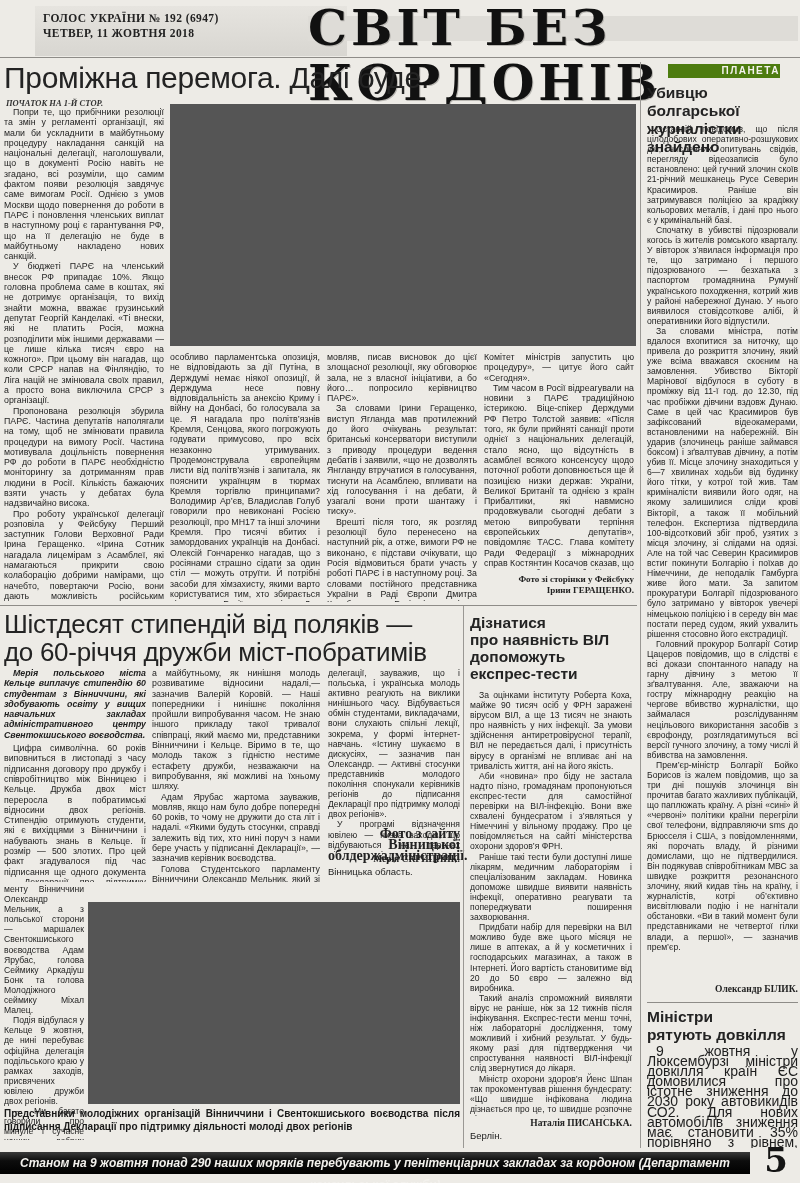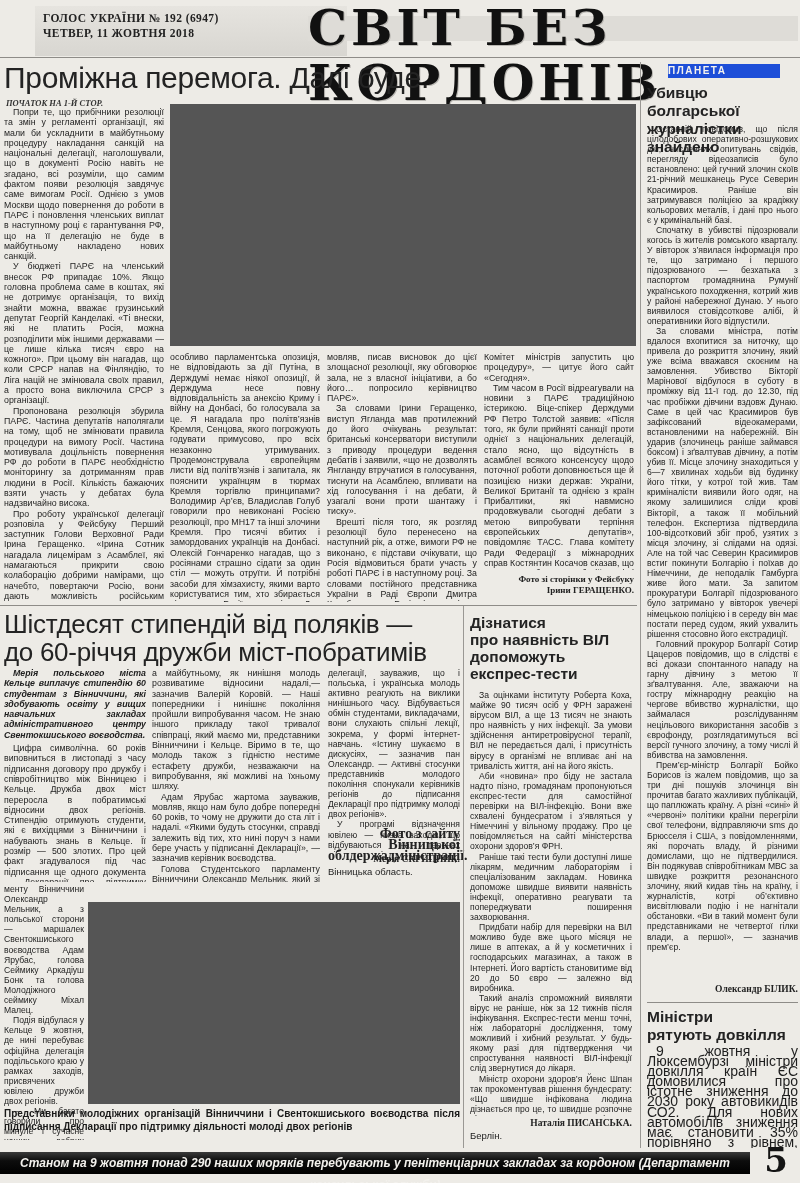--- a/index.html
+++ b/index.html
@@ -26,22 +26,22 @@
   .col p{margin:0;text-indent:9px;}
   .col.cont p:first-child{text-indent:0;}
   .small{font-size:8.6px;line-height:10.1px;}
   .lead p, p.lead{font-weight:bold;font-style:italic;text-indent:9px;margin:0 0 3px 0;}
   .credit{font-family:"Liberation Serif",serif;font-weight:bold;font-size:9px;line-height:11px;
           text-align:right;color:#222;}
   .byline{font-family:"Liberation Serif",serif;font-weight:bold;font-size:9.5px;line-height:11.5px;
           text-align:right;color:#222;}
   .byline .loc{display:block;text-align:left;font-family:"Liberation Sans",sans-serif;font-weight:normal;}
   
-  .rubric{background:#1d4ed8;color:#f4f2ee;font-weight:bold;font-size:10px;line-height:14px;
-          letter-spacing:1.5px;text-align:left;}
+  .rubric{background:#4d7c0f;color:#f4f2ee;font-weight:bold;font-size:10px;line-height:14px;
+          letter-spacing:1.5px;text-align:right;}
   
   .photo{background-color:#555;}
   .photo-main{background:
      radial-gradient(ellipse 26px 34px at 10% 26%,#d2cfca 0 60%,transparent 61%),
      radial-gradient(ellipse 24px 30px at 27% 20%,#c8c5c0 0 60%,transparent 61%),
      radial-gradient(ellipse 26px 32px at 45% 25%,#d6d3ce 0 60%,transparent 61%),
      radial-gradient(ellipse 24px 30px at 63% 19%,#c3c0bb 0 60%,transparent 61%),
      radial-gradient(ellipse 26px 34px at 81% 26%,#cdcac5 0 60%,transparent 61%),
      radial-gradient(ellipse 70px 110px at 10% 78%,#24242		2 0 60%,transparent 61%),
      radial-gradient(ellipse 70px 110px at 45% 80%,#2a2a28 0 60%,transparent 61%),

